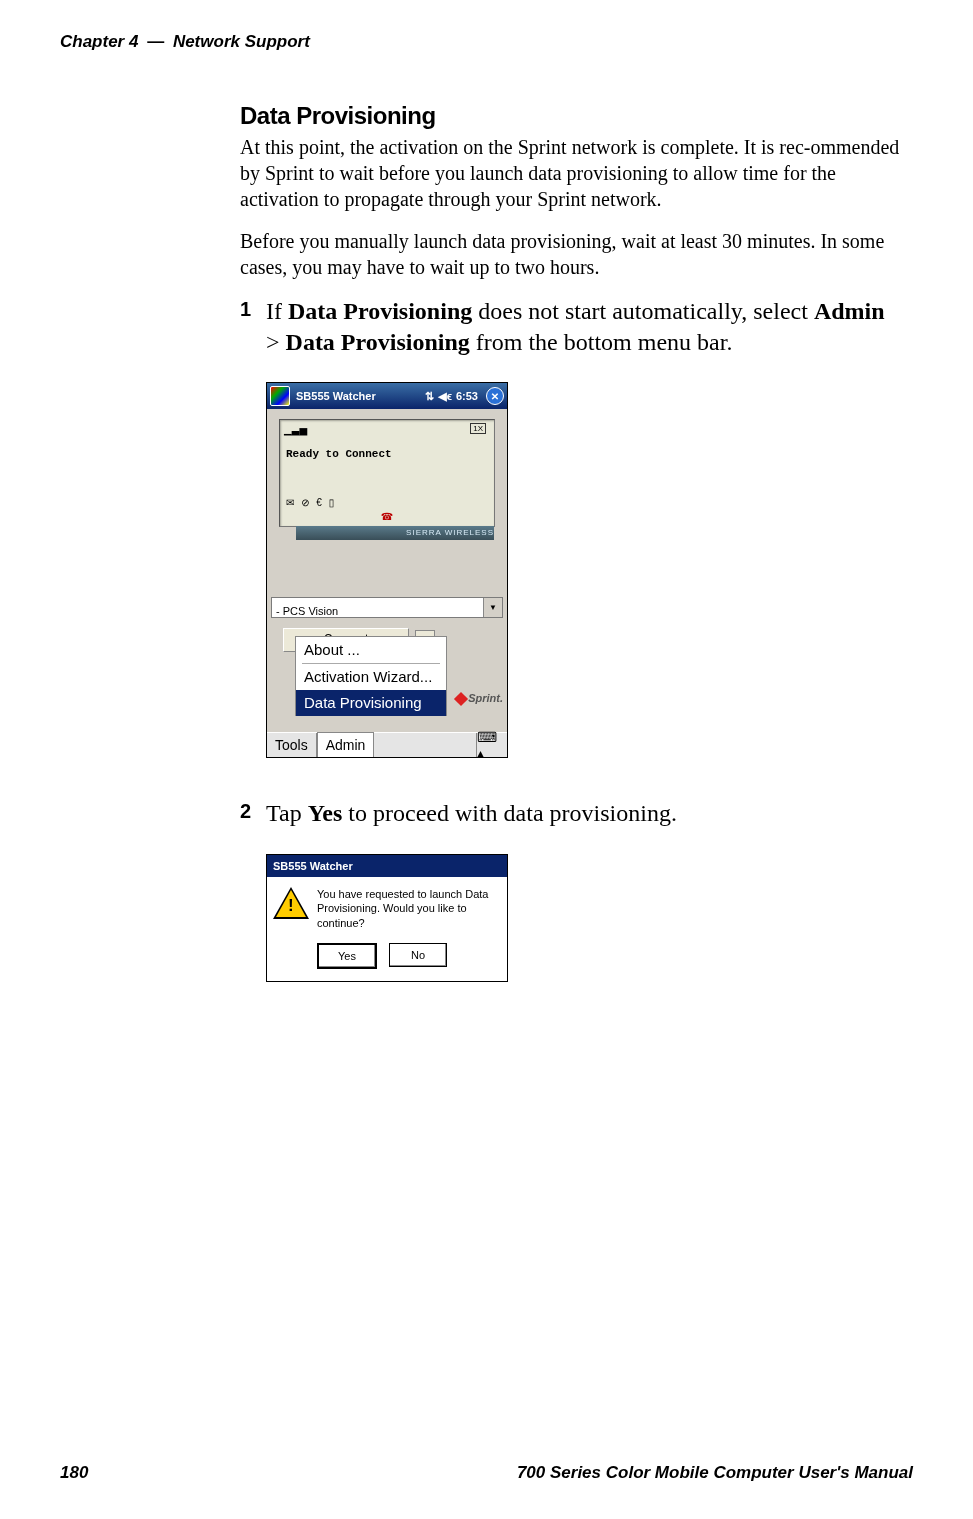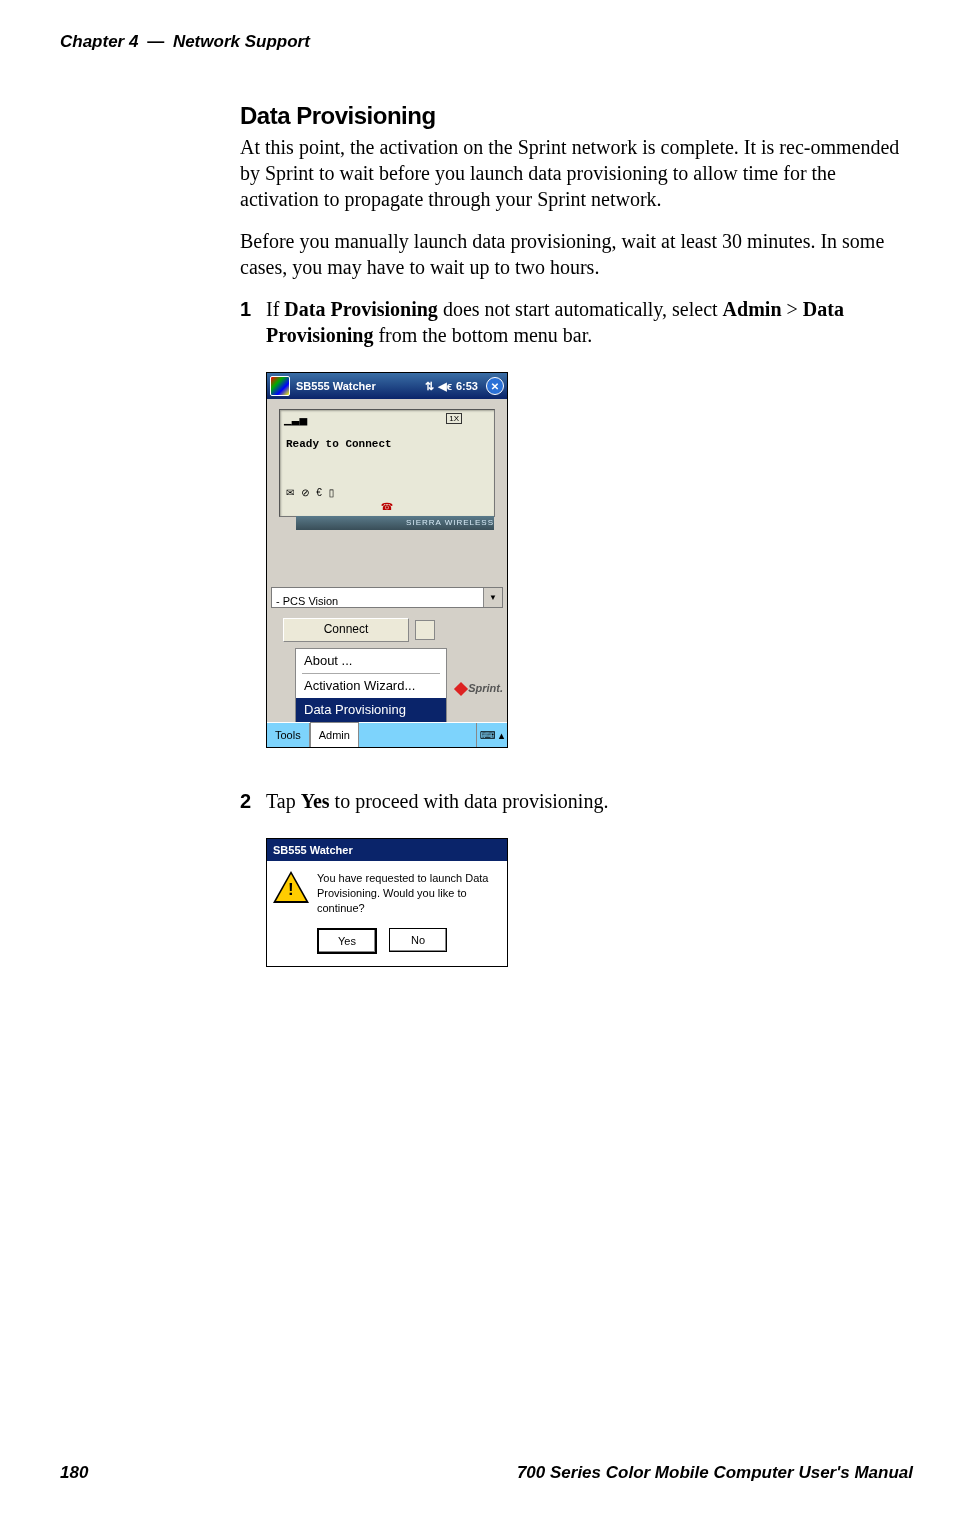--- a/index.html
+++ b/index.html
@@ -6,50 +6,50 @@
 .page{width:973px;height:1519px;position:relative;margin:0 auto;box-sizing:border-box;padding:32px 60px 56px 60px}
 .running-head{font-family:"Arial Black","Helvetica Neue",Arial,sans-serif;font-weight:900;font-style:italic;font-size:17px;margin-bottom:50px}
 .running-head .chapno{font-style:italic}
 .running-head .dash{margin:0 4px;font-style:normal}
 .running-head .chaptitle{font-style:italic}
 .content{margin-left:180px;margin-right:10px}
 h3.section-title{font-family:"Arial Black","Helvetica Neue",Arial,sans-serif;font-weight:900;font-size:24px;margin:0 0 4px 0;letter-spacing:-0.5px}
 .bodytext{font-size:20px;line-height:1.3;margin:0 0 16px 0}
 .step{display:flex;align-items:flex-start;margin:0 0 14px 0}
 .stepnum{font-family:"Arial Black","Helvetica Neue",Arial,sans-serif;font-weight:900;font-size:20px;width:26px;flex:0 0 26px;line-height:1.3}
-.steptext{font-size:20px;line-height:1.3}
+.steptext{font-size:24px;line-height:1.3}
 .device-fig{margin:24px 0 40px 26px}
 .dialog-fig{margin:24px 0 0 26px}
 
 .wm-shell{width:240px;border:1px solid #000}
 .wm-taskbar{height:26px;background:linear-gradient(to bottom,#3a6ea5,#0a246a);color:#fff;display:flex;align-items:center;font-family:Tahoma,Arial,sans-serif;font-size:11px;font-weight:bold;padding:0 3px}
 .wm-start{width:18px;height:18px;background:linear-gradient(135deg,#f00,#0a0,#00f,#ff0);border:1px solid #fff;margin-right:6px;border-radius:2px}
 .wm-time{margin-left:auto;display:flex;align-items:center;gap:4px}
 .wm-close{width:16px;height:16px;border-radius:50%;background:#2a70d6;border:1px solid #fff;color:#fff;display:inline-flex;align-items:center;justify-content:center;font-size:10px;margin-left:4px}
 .wm-body{background:#d4d0c8}
 .wm-phone-shell{background:#d4d0c8;height:158px;position:relative;padding:6px 4px 0 4px}
 .wm-phone-screen{position:absolute;left:12px;top:10px;right:12px;height:106px;background:#e8e8d8;border:1px solid #777;border-top-color:#555;border-left-color:#555;box-shadow:inset 1px 1px 2px rgba(0,0,0,.3)}
 .wm-phone-signal{position:absolute;left:4px;top:4px;font-size:10px;font-family:Tahoma,Arial,sans-serif}
-.wm-phone-1x{position:absolute;right:32px;top:3px;font-size:8px;border:1px solid #333;padding:0 2px;font-family:Liberation Sans, sans-serif}
+.wm-phone-1x{position:absolute;right:8px;top:3px;font-size:8px;border:1px solid #333;padding:0 2px;font-family:Liberation Sans, sans-serif}
 .wm-ready{position:absolute;left:6px;top:28px;font-family:Liberation Mono, monospace;font-size:11px;font-weight:900}
 .wm-phone-icons{position:absolute;left:6px;bottom:18px;font-size:10px;font-family:Tahoma,Arial,sans-serif;letter-spacing:2px}
 .wm-end{position:absolute;left:50%;transform:translateX(-50%);bottom:4px;font-size:10px;color:#b00}
 .wm-sierra{position:absolute;left:16px;right:0;bottom:-14px;height:14px;background:linear-gradient(to bottom,#5a7a8a,#394e58);color:#d6e9f5;font-size:8px;text-align:right;font-family:Tahoma,Arial,sans-serif;letter-spacing:1px;line-height:14px}
 .wm-select{margin:24px 4px 4px 4px;height:19px;background:#fff;border:1px solid #7b7b7b;display:flex;align-items:flex-end;font-family:Tahoma,Arial,sans-serif;font-size:11px;padding:0 4px;position:relative}
 .wm-select-arrow{position:absolute;right:0;top:0;bottom:0;width:18px;background:#d4d0c8;border-left:1px solid #888;display:flex;align-items:center;justify-content:center;font-size:8px}
 .wm-middle-row{height:28px;position:relative;margin:10px 4px 0 4px}
 .wm-connect-btn{position:absolute;left:12px;top:0;width:124px;height:22px;background:#ece9d8;border:1px solid #888;border-top-color:#fff;border-left-color:#fff;text-align:center;font-family:Tahoma,Arial,sans-serif;font-size:12px;line-height:20px}
 .wm-small-icon{position:absolute;left:144px;top:2px;width:18px;height:18px;background:#ece9d8;border:1px solid #888}
-.wm-menu{position:absolute;left:28px;bottom:0;width:150px;background:#fff;border:1px solid #888;border-bottom:none;font-family:Tahoma,Arial,sans-serif;font-size:13px}
+.wm-menu{position:absolute;left:28px;bottom:16px;width:150px;background:#fff;border:1px solid #888;border-bottom:none;font-family:Tahoma,Arial,sans-serif;font-size:15px}
 .wm-menu-item{padding:4px 8px;border-bottom:1px solid transparent}
 .wm-menu-sep{border-top:1px solid #aaa;margin:0 6px}
 .wm-menu-item.hl{background:#0a246a;color:#fff}
 .wm-sprint{position:absolute;right:4px;bottom:28px;font-family:Arial,sans-serif;font-size:11px;font-style:italic;font-weight:bold;color:#555}
 .wm-sprint::before{content:"";display:inline-block;width:10px;height:10px;background:#d22;margin-right:2px;transform:rotate(45deg);vertical-align:middle}
-.wm-bottombar{height:24px;background:#7dd3fc;border-top:1px solid #fff;display:flex;font-family:Tahoma,Arial,sans-serif;font-size:11px}
+.wm-bottombar{height:24px;background:#e5e5e5;border-top:1px solid #fff;display:flex;font-family:Tahoma,Arial,sans-serif;font-size:14px}
 .wm-bb-btn{padding:0 8px;border-right:1px solid #888;display:flex;align-items:center;height:100%}
 .wm-bb-btn.active{background:#fff;border:1px solid #888;border-bottom:none;margin-top:-1px}
 .wm-bb-sip{margin-left:auto;width:30px;border-left:1px solid #888;display:flex;align-items:center;justify-content:center}
 .wm-lower{position:relative;height:104px}
 
 .dlg{width:240px;border:1px solid #000}
 .dlg-title{height:22px;background:#0a246a;color:#fff;font-family:Tahoma,Arial,sans-serif;font-size:11px;font-weight:bold;display:flex;align-items:center;padding:0 6px}
 .dlg-body{background:#fff;padding:10px 8px 12px 8px;display:flex;gap:10px;font-family:Tahoma,Arial,sans-serif;font-size:11px}
 .dlg-icon{width:32px;height:32px;flex:0 0 32px;position:relative}
 .dlg-tri-border{width:0;height:0;border-left:18px solid transparent;border-right:18px solid transparent;border-bottom:32px solid #000;position:absolute;left:-2px;top:0}

